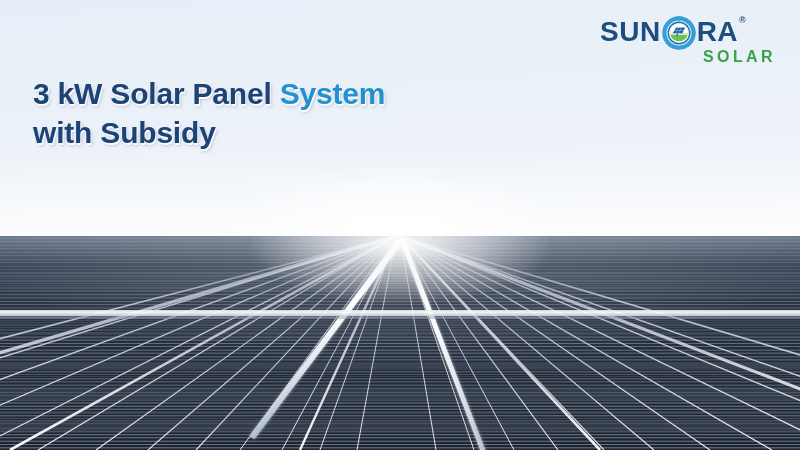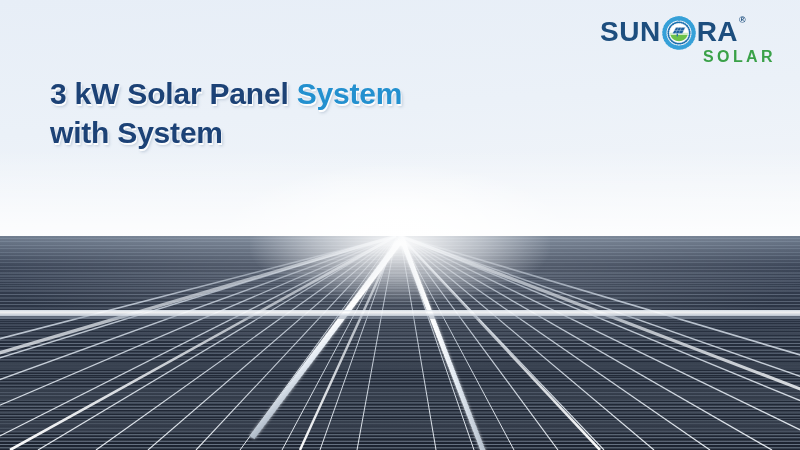--- a/index.html
+++ b/index.html
@@ -76,21 +76,20 @@
     position:absolute; inset:0; pointer-events:none;
     background:radial-gradient(ellipse 120% 140% at 50% 0%, rgba(255,255,255,.18) 0%, rgba(255,255,255,0) 45%);
   }
 
   
   .headline {
     position:absolute; left:33px; top:74px; width:560px;
     font-size:30px; font-weight:bold; line-height:39px;
     letter-spacing:-.2px;
     text-shadow:1px 2px 0 rgba(255,255,255,.95), 2px 3px 3px rgba(140,160,185,.45);
-    margin-left:17px;
   }
   .headline .ln { display:block; white-space:nowrap; }
   .t-dark  { color:#1c4276; }
   .t-mid   { color:#1f63a3; }
   .t-light { color:#2390cf; }
 
   
   .logo { position:absolute; right:20px; top:12px; width:180px; height:62px; }
   .logo-word {
     position:absolute; left:0; top:3px;
@@ -176,21 +175,21 @@
 
     <div class="beam"></div>
     <div class="beam b2"></div>
 
     <div class="glare"></div>
     <div class="vignette"></div>
   </div>
 
   <div class="headline">
     <span class="ln"><span class="t-dark">3 kW Solar Panel </span><span class="t-light">System</span></span>
-    <span class="ln t-dark">with System</span>
+    <span class="ln t-dark">with Subsidy</span>
   </div>
 
   <div class="logo">
     <div class="logo-word">
       <span>SUN</span>
 
       <span class="emblem">
         <svg viewBox="0 0 100 100" width="34" height="34">
           <g stroke="#2b8fd0" stroke-linecap="round">
             <g id="rays">

